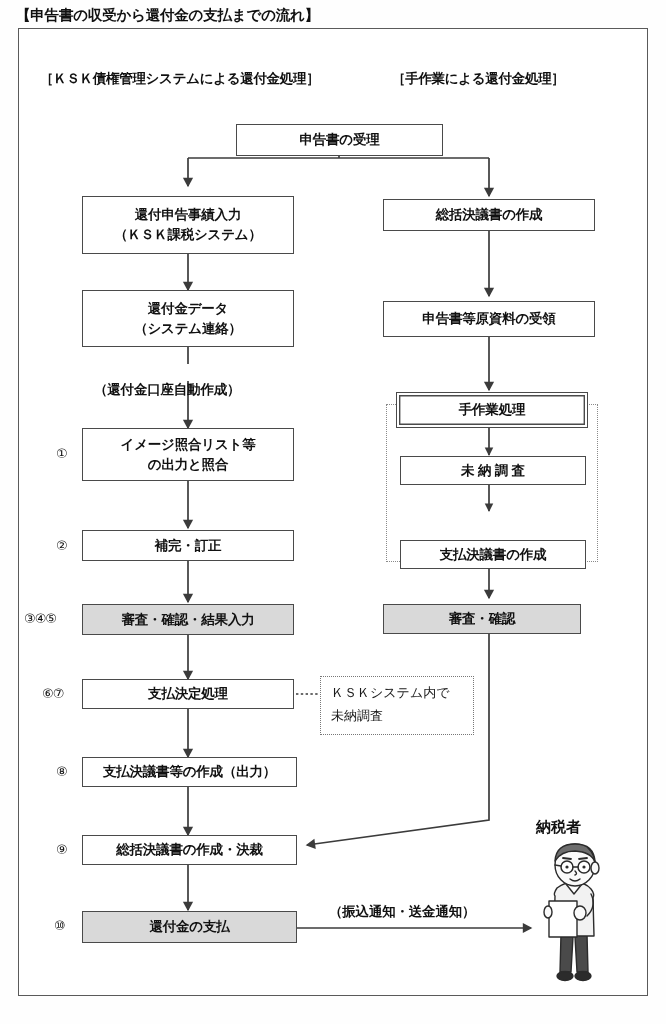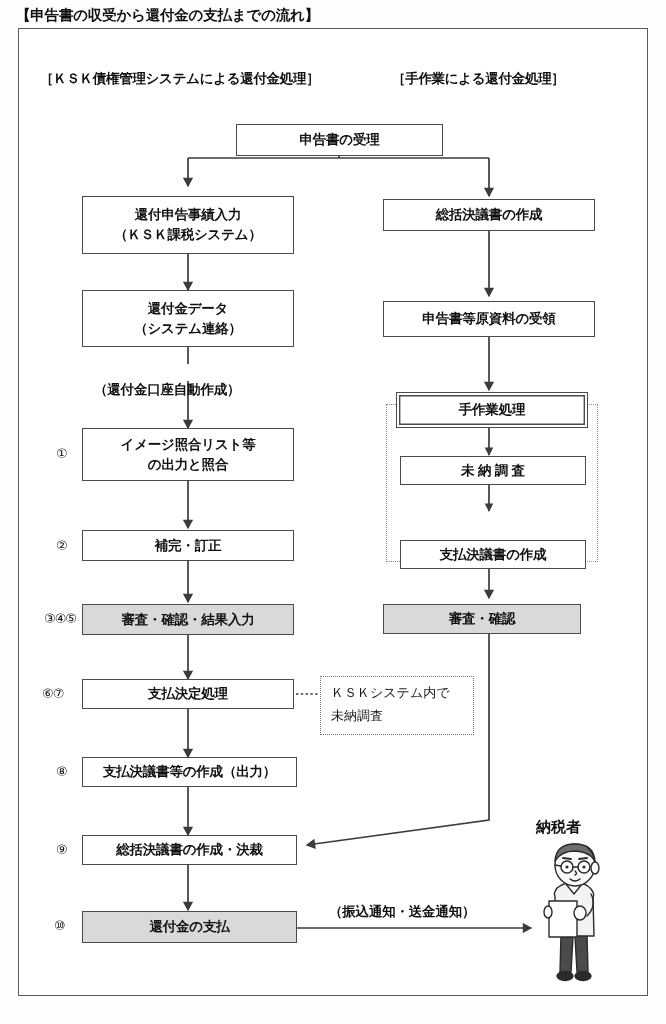--- a/index.html
+++ b/index.html
@@ -215,21 +215,21 @@
   <div class="box" style="left:82px; top:835px; width:215px; height:30px;">
     <span>総括決議書の作成・決裁</span>
   </div>
 
   <div class="box shaded" style="left:82px; top:911px; width:215px; height:32px;">
     <span>還付金の支払</span>
   </div>
 
   <div class="step-num" style="left:56px; top:446px;">①</div>
   <div class="step-num" style="left:56px; top:538px;">②</div>
-  <div class="step-num" style="left:24px; top:611px;margin-left:20px;">③④⑤</div>
+  <div class="step-num" style="left:24px; top:611px;">③④⑤</div>
   <div class="step-num" style="left:42px; top:686px;">⑥⑦</div>
   <div class="step-num" style="left:56px; top:764px;">⑧</div>
   <div class="step-num" style="left:56px; top:842px;">⑨</div>
   <div class="step-num" style="left:54px; top:918px;">⑩</div>
 
   <div class="box" style="left:383px; top:199px; width:212px; height:32px;">
     <span>総括決議書の作成</span>
   </div>
 
   <div class="box double" style="left:396px; top:392px; width:192px; height:36px;">

